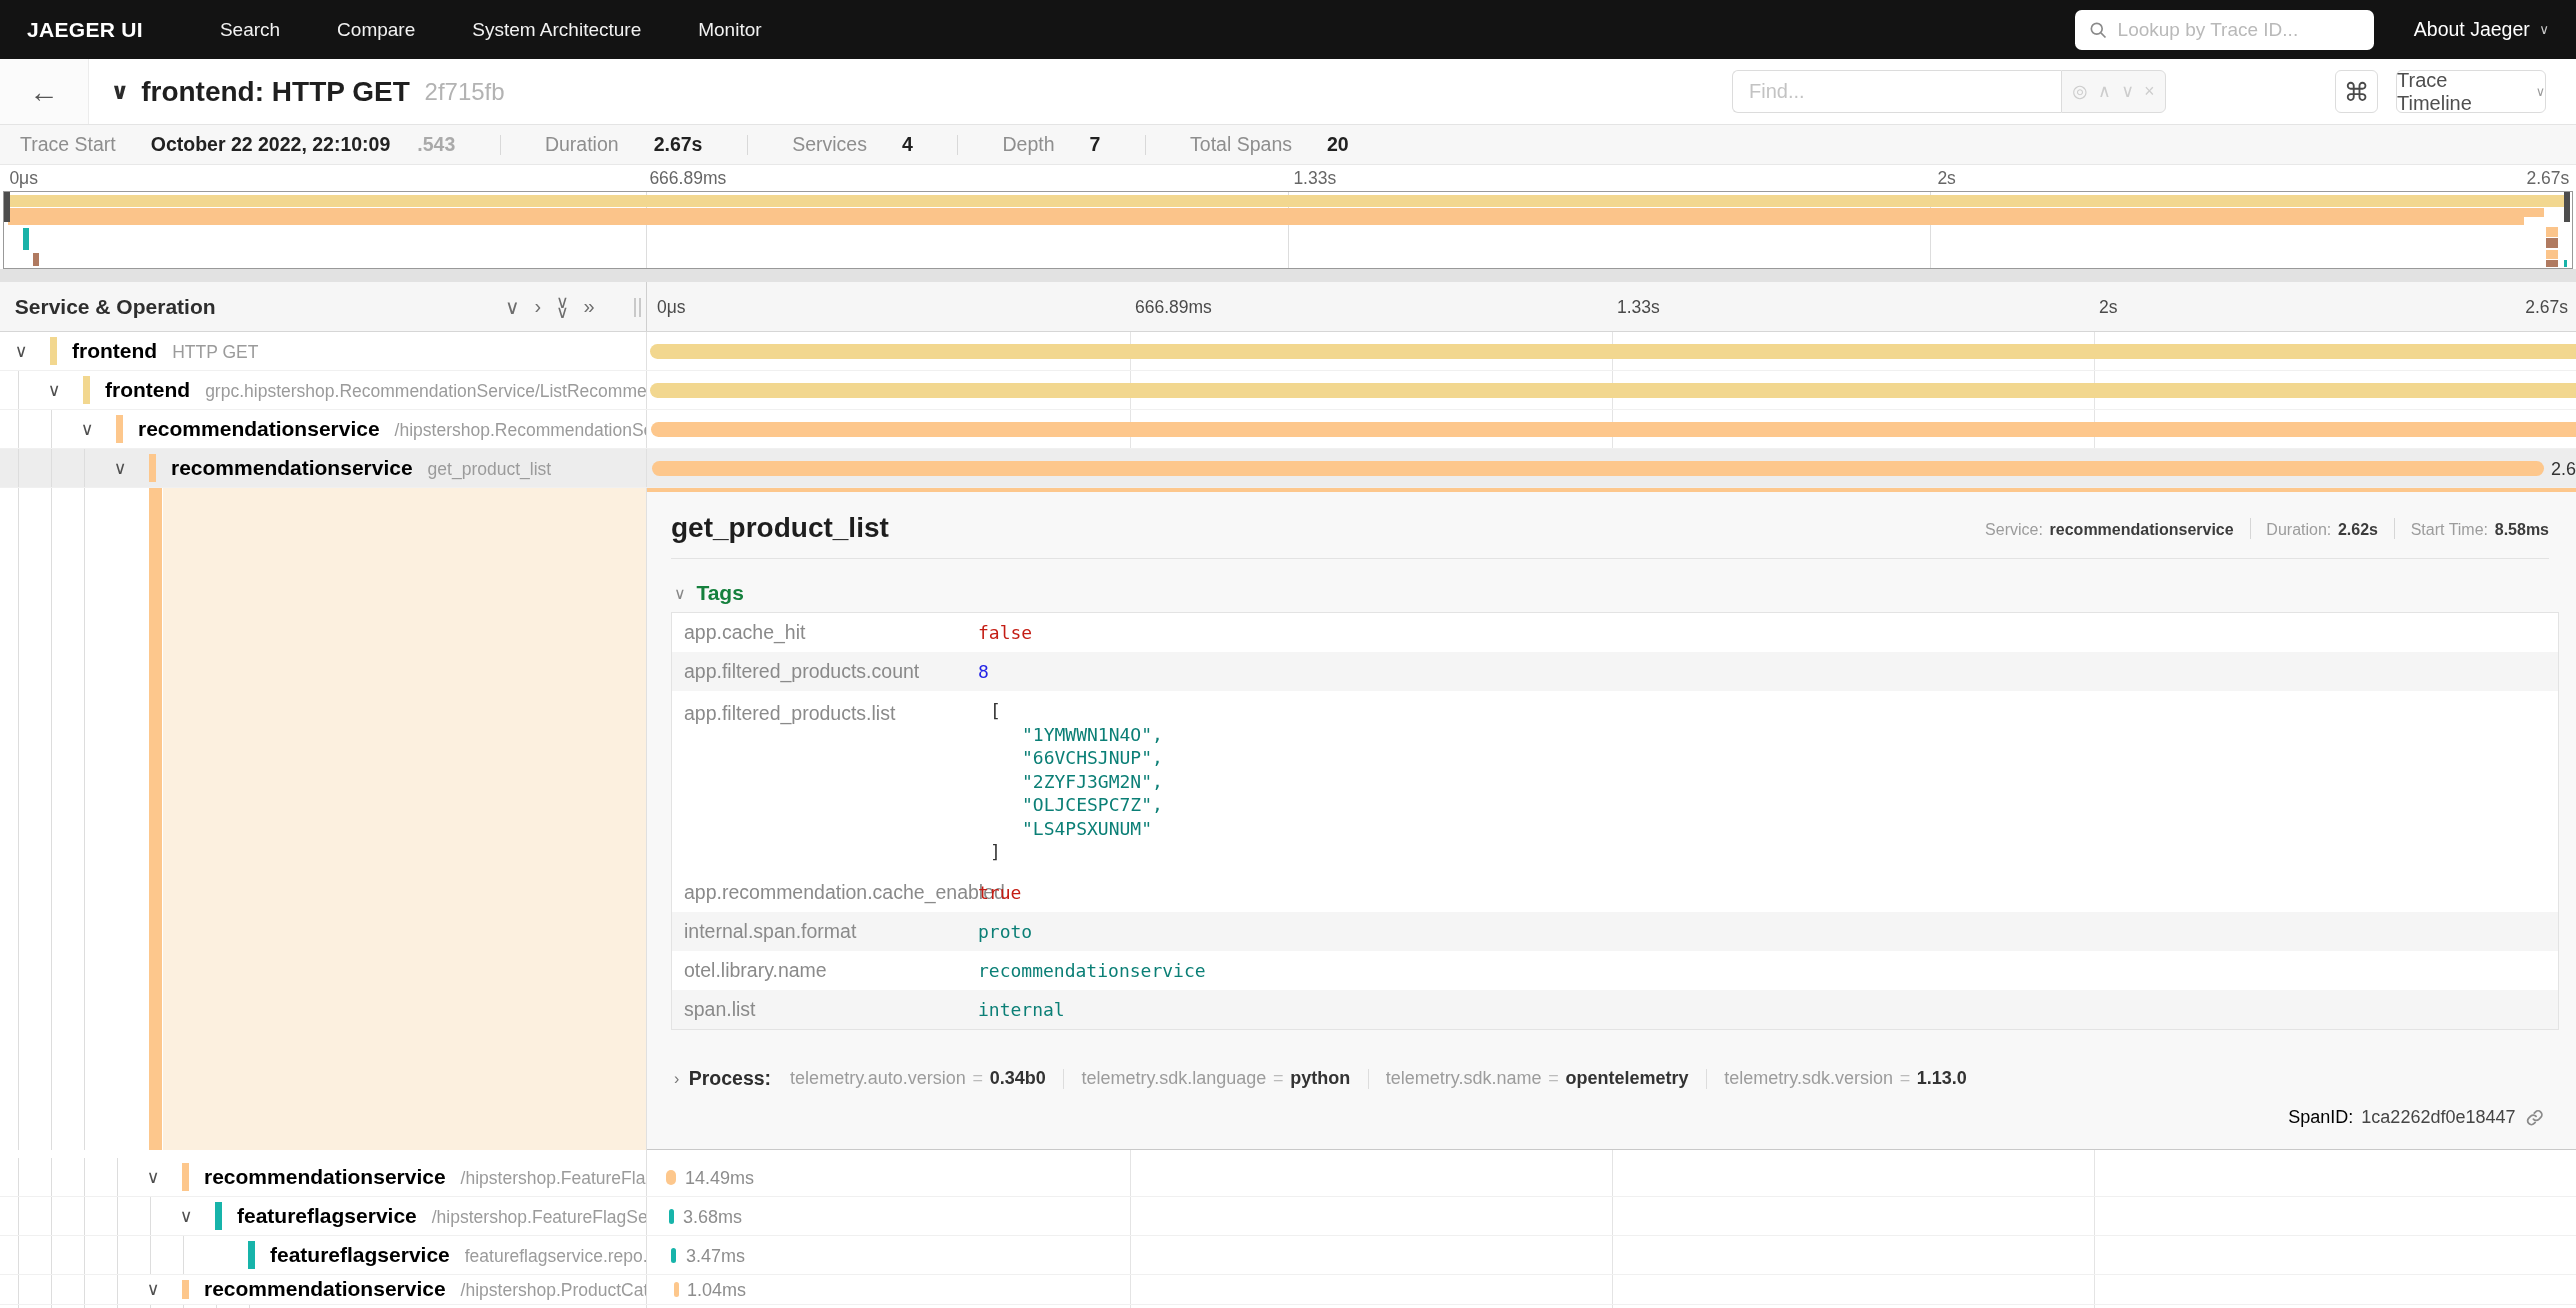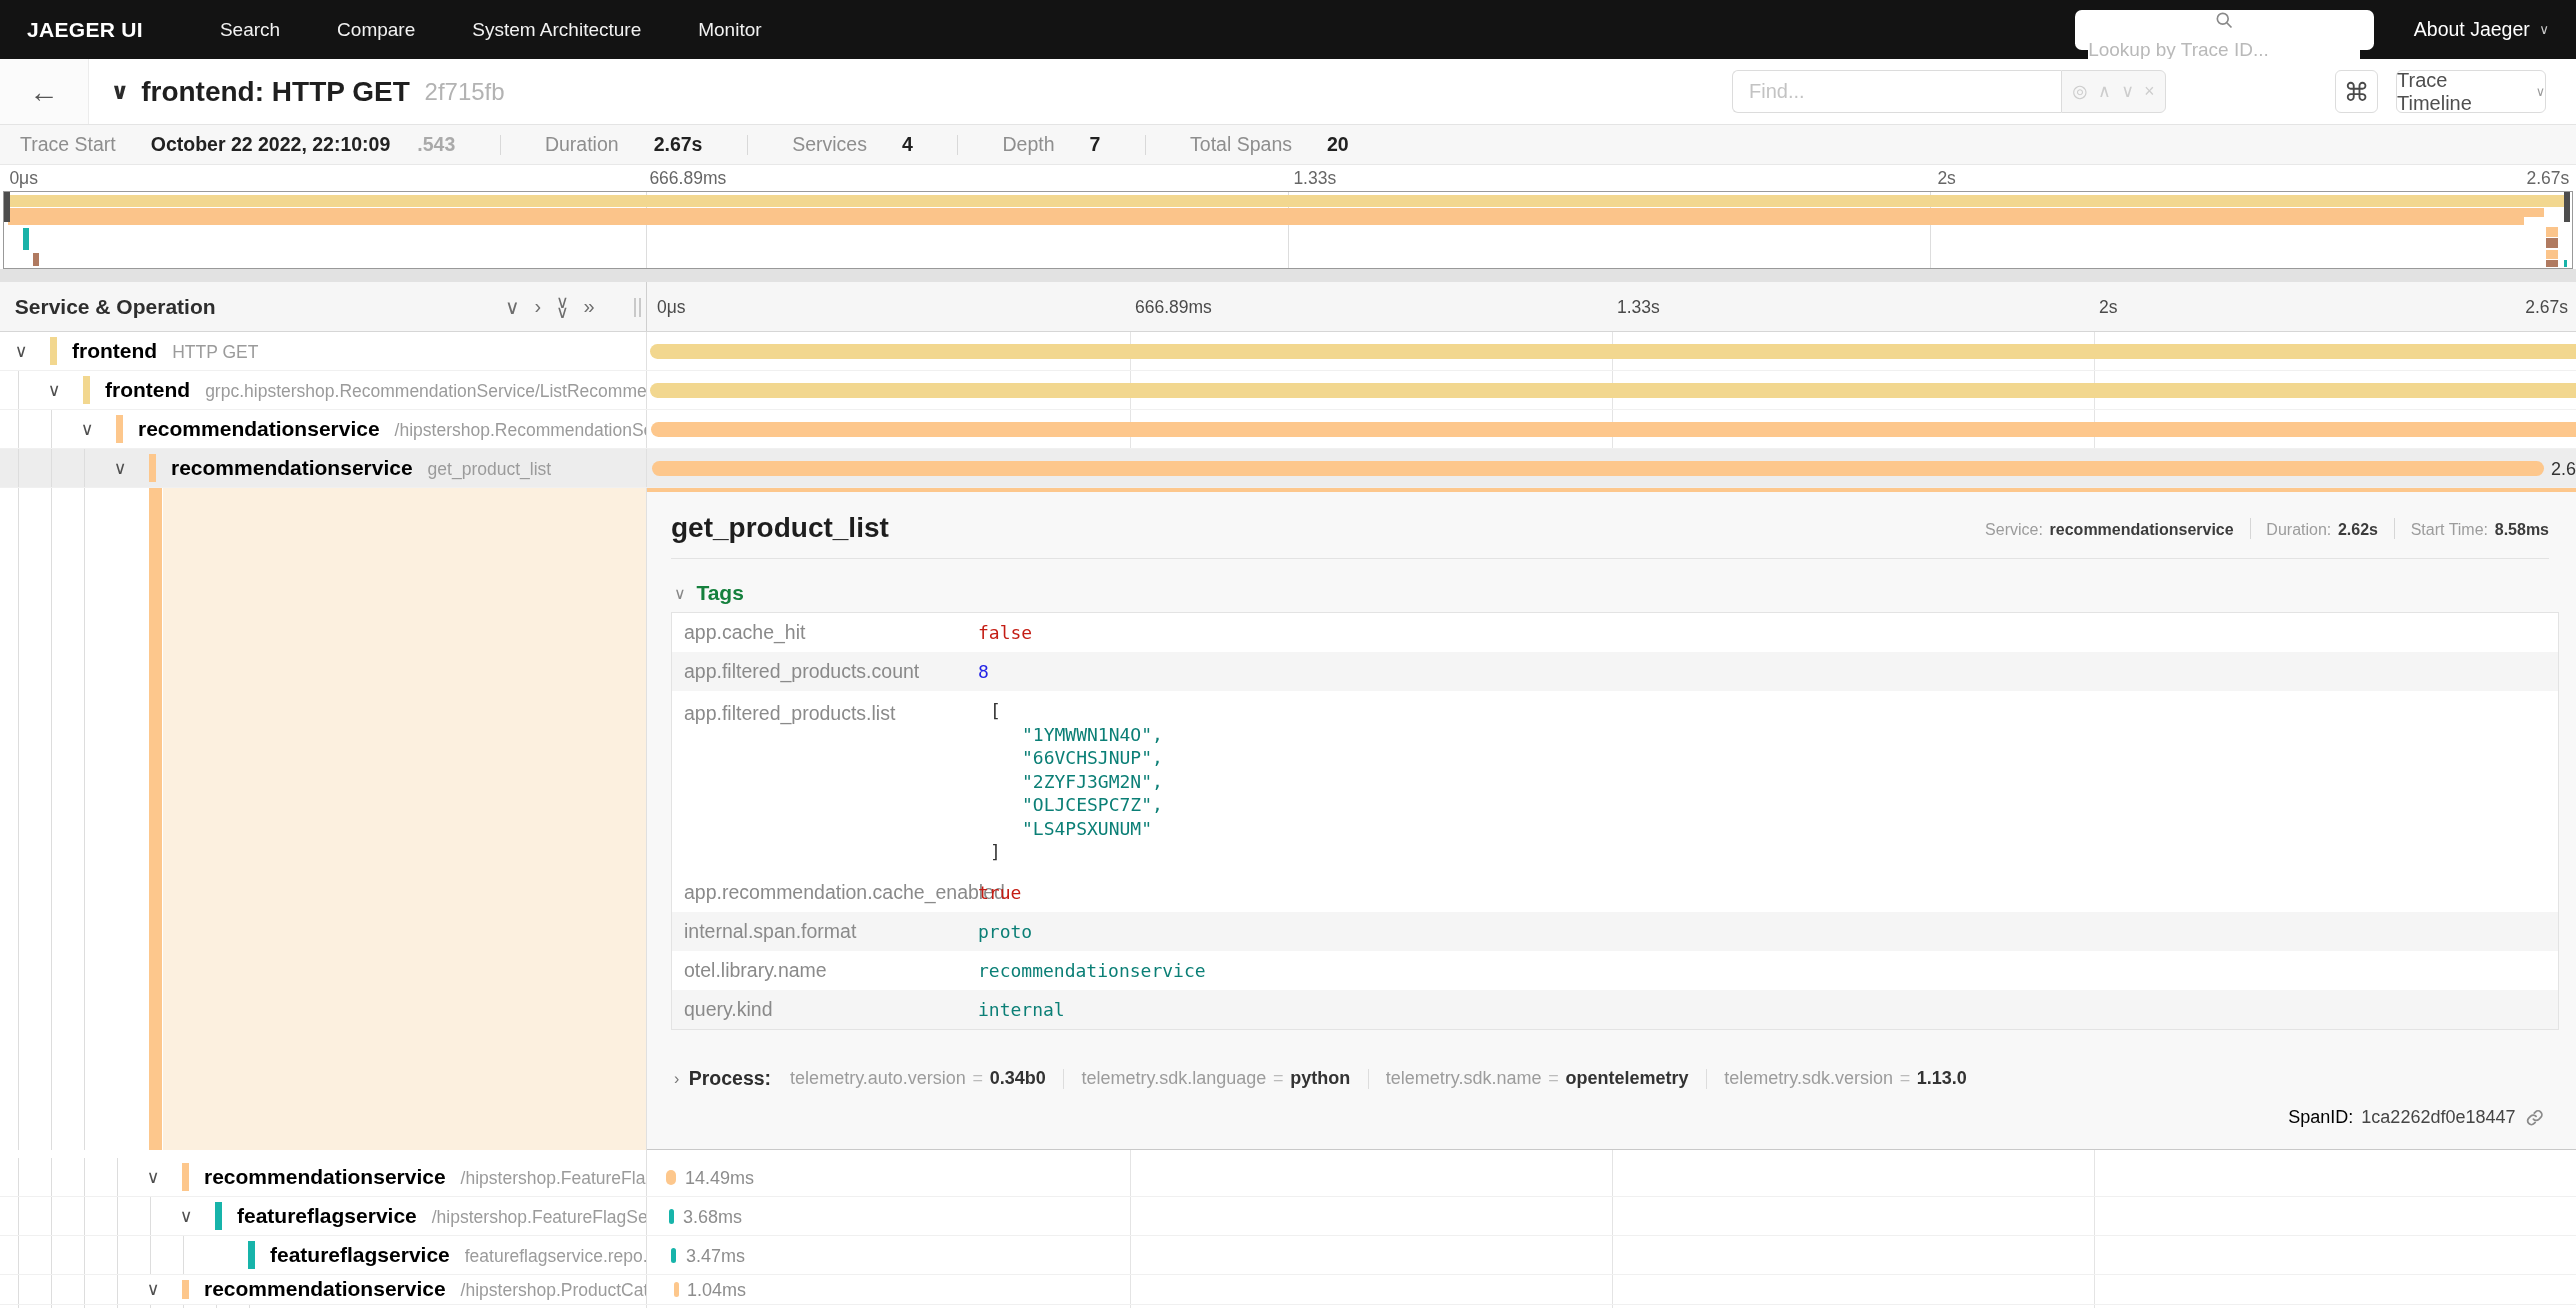--- a/index.html
+++ b/index.html
@@ -8,21 +8,21 @@
   .app { position:relative; width:2576px; height:1308px; overflow:hidden; }
 
   
   .nav { position:absolute; left:0; top:0; width:100%; height:59px; background:#131313;
     display:flex; align-items:center; padding:0 27px; }
   .brand { color:#fff; font-size:21px; font-weight:bold; letter-spacing:0.3px; margin-right:77px; }
   .nav-items { display:flex; gap:57px; }
   .nav-item { color:#f2f2f2; font-size:19px; cursor:pointer; }
   .nav-right { margin-left:auto; display:flex; align-items:center; gap:40px; }
   .lookup { width:299px; height:40px; background:#fff; border-radius:6.7px; display:flex;
-    align-items:center; padding:0 13.4px; gap:9.4px;flex-direction:column; }
+    align-items:center; padding:0 13.4px; gap:9.4px; }
   .lookup input { border:none; outline:none; font-size:19px; width:100%;
     font-family:inherit; color:#333; }
   .lookup input::placeholder { color:#b9b9b9; }
   .about { color:#fff; font-size:19.5px; display:flex; align-items:center; gap:9.4px; }
   .about .caret { font-size:13.4px; color:#c9c9c9; }
 
   
   .titlebar { position:absolute; left:0; top:59px; width:100%; height:66px; background:#fff;
     border-bottom:0.7px solid #e4e4e4; display:flex; align-items:center; }
   .backcol { width:89px; height:100%; background:#fbfbfb; border-right:0.7px solid #ececec;
@@ -389,21 +389,21 @@
           </div>
           <div class="trow alt">
             <span class="tkey">internal.span.format</span>
             <span class="tval v-str">proto</span>
           </div>
           <div class="trow">
             <span class="tkey">otel.library.name</span>
             <span class="tval v-str">recommendationservice</span>
           </div>
           <div class="trow alt">
-            <span class="tkey">query.kind</span>
+            <span class="tkey">span.list</span>
             <span class="tval v-str">internal</span>
           </div>
         </div>
         <div class="proc">
           <span class="car">›</span>
           <span class="plbl">Process:</span>
           <span class="pp">
             <span class="k">telemetry.auto.version</span>
             <span class="e">=</span>
             <span class="v">0.34b0</span>

